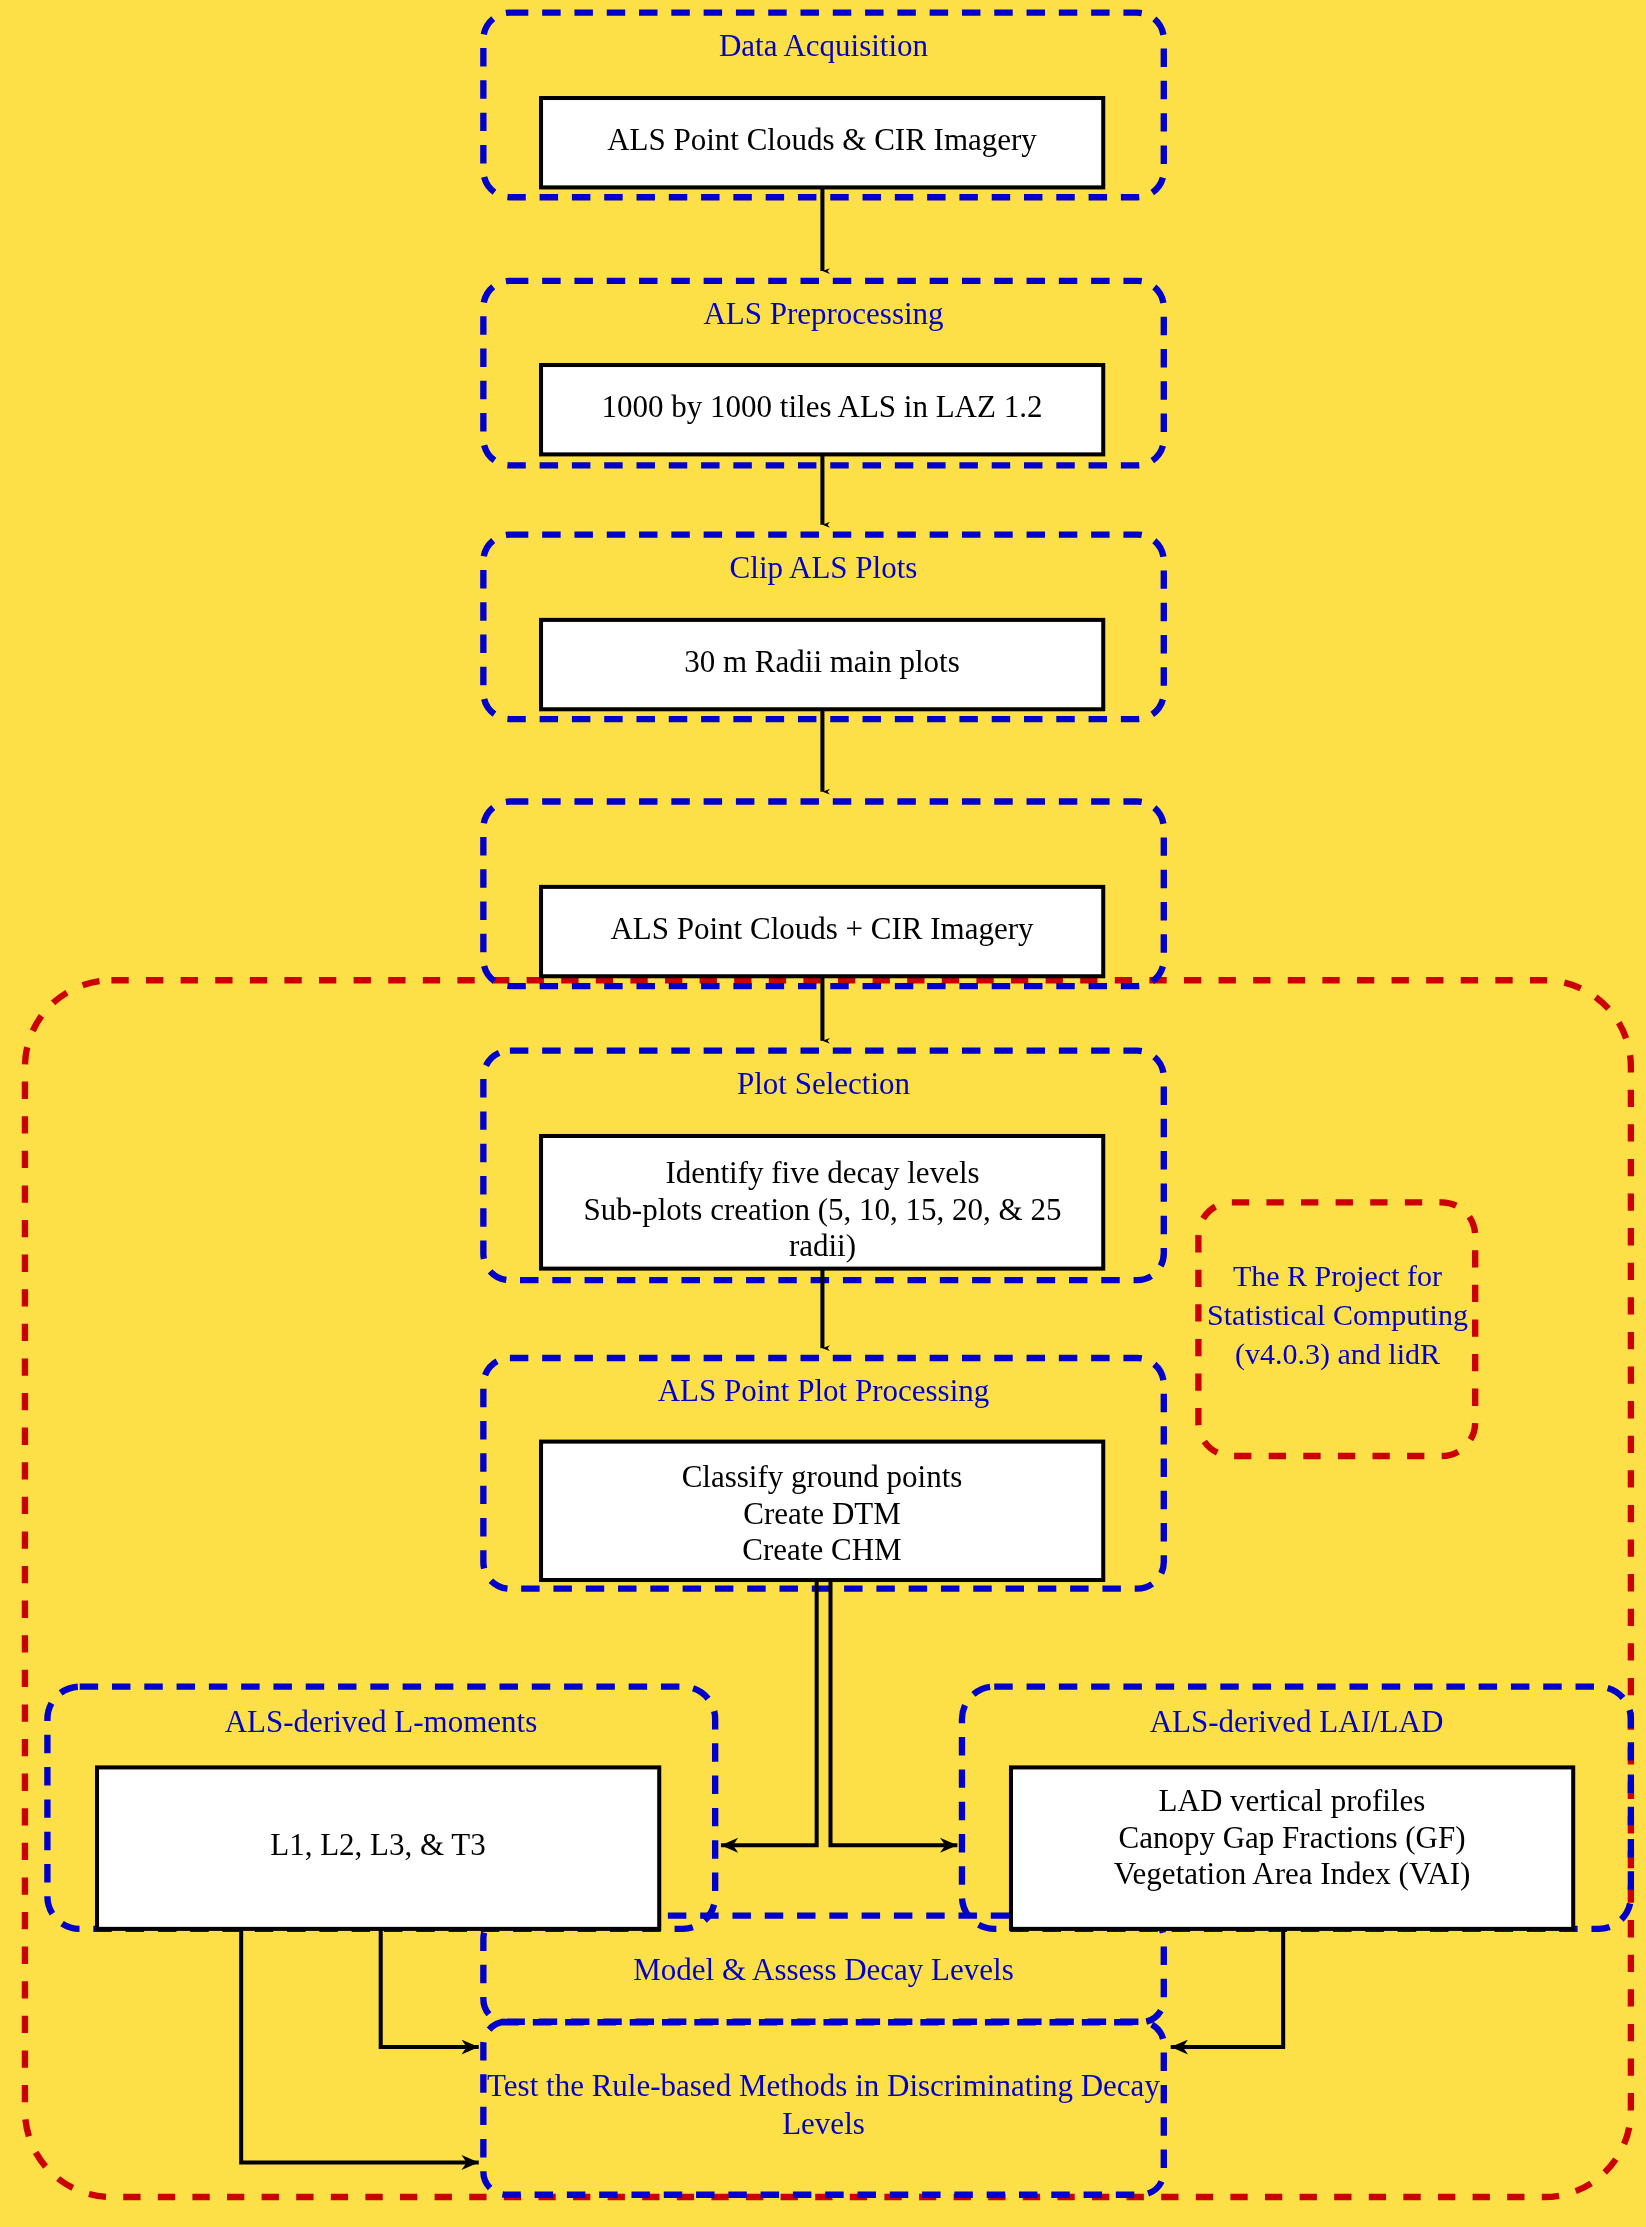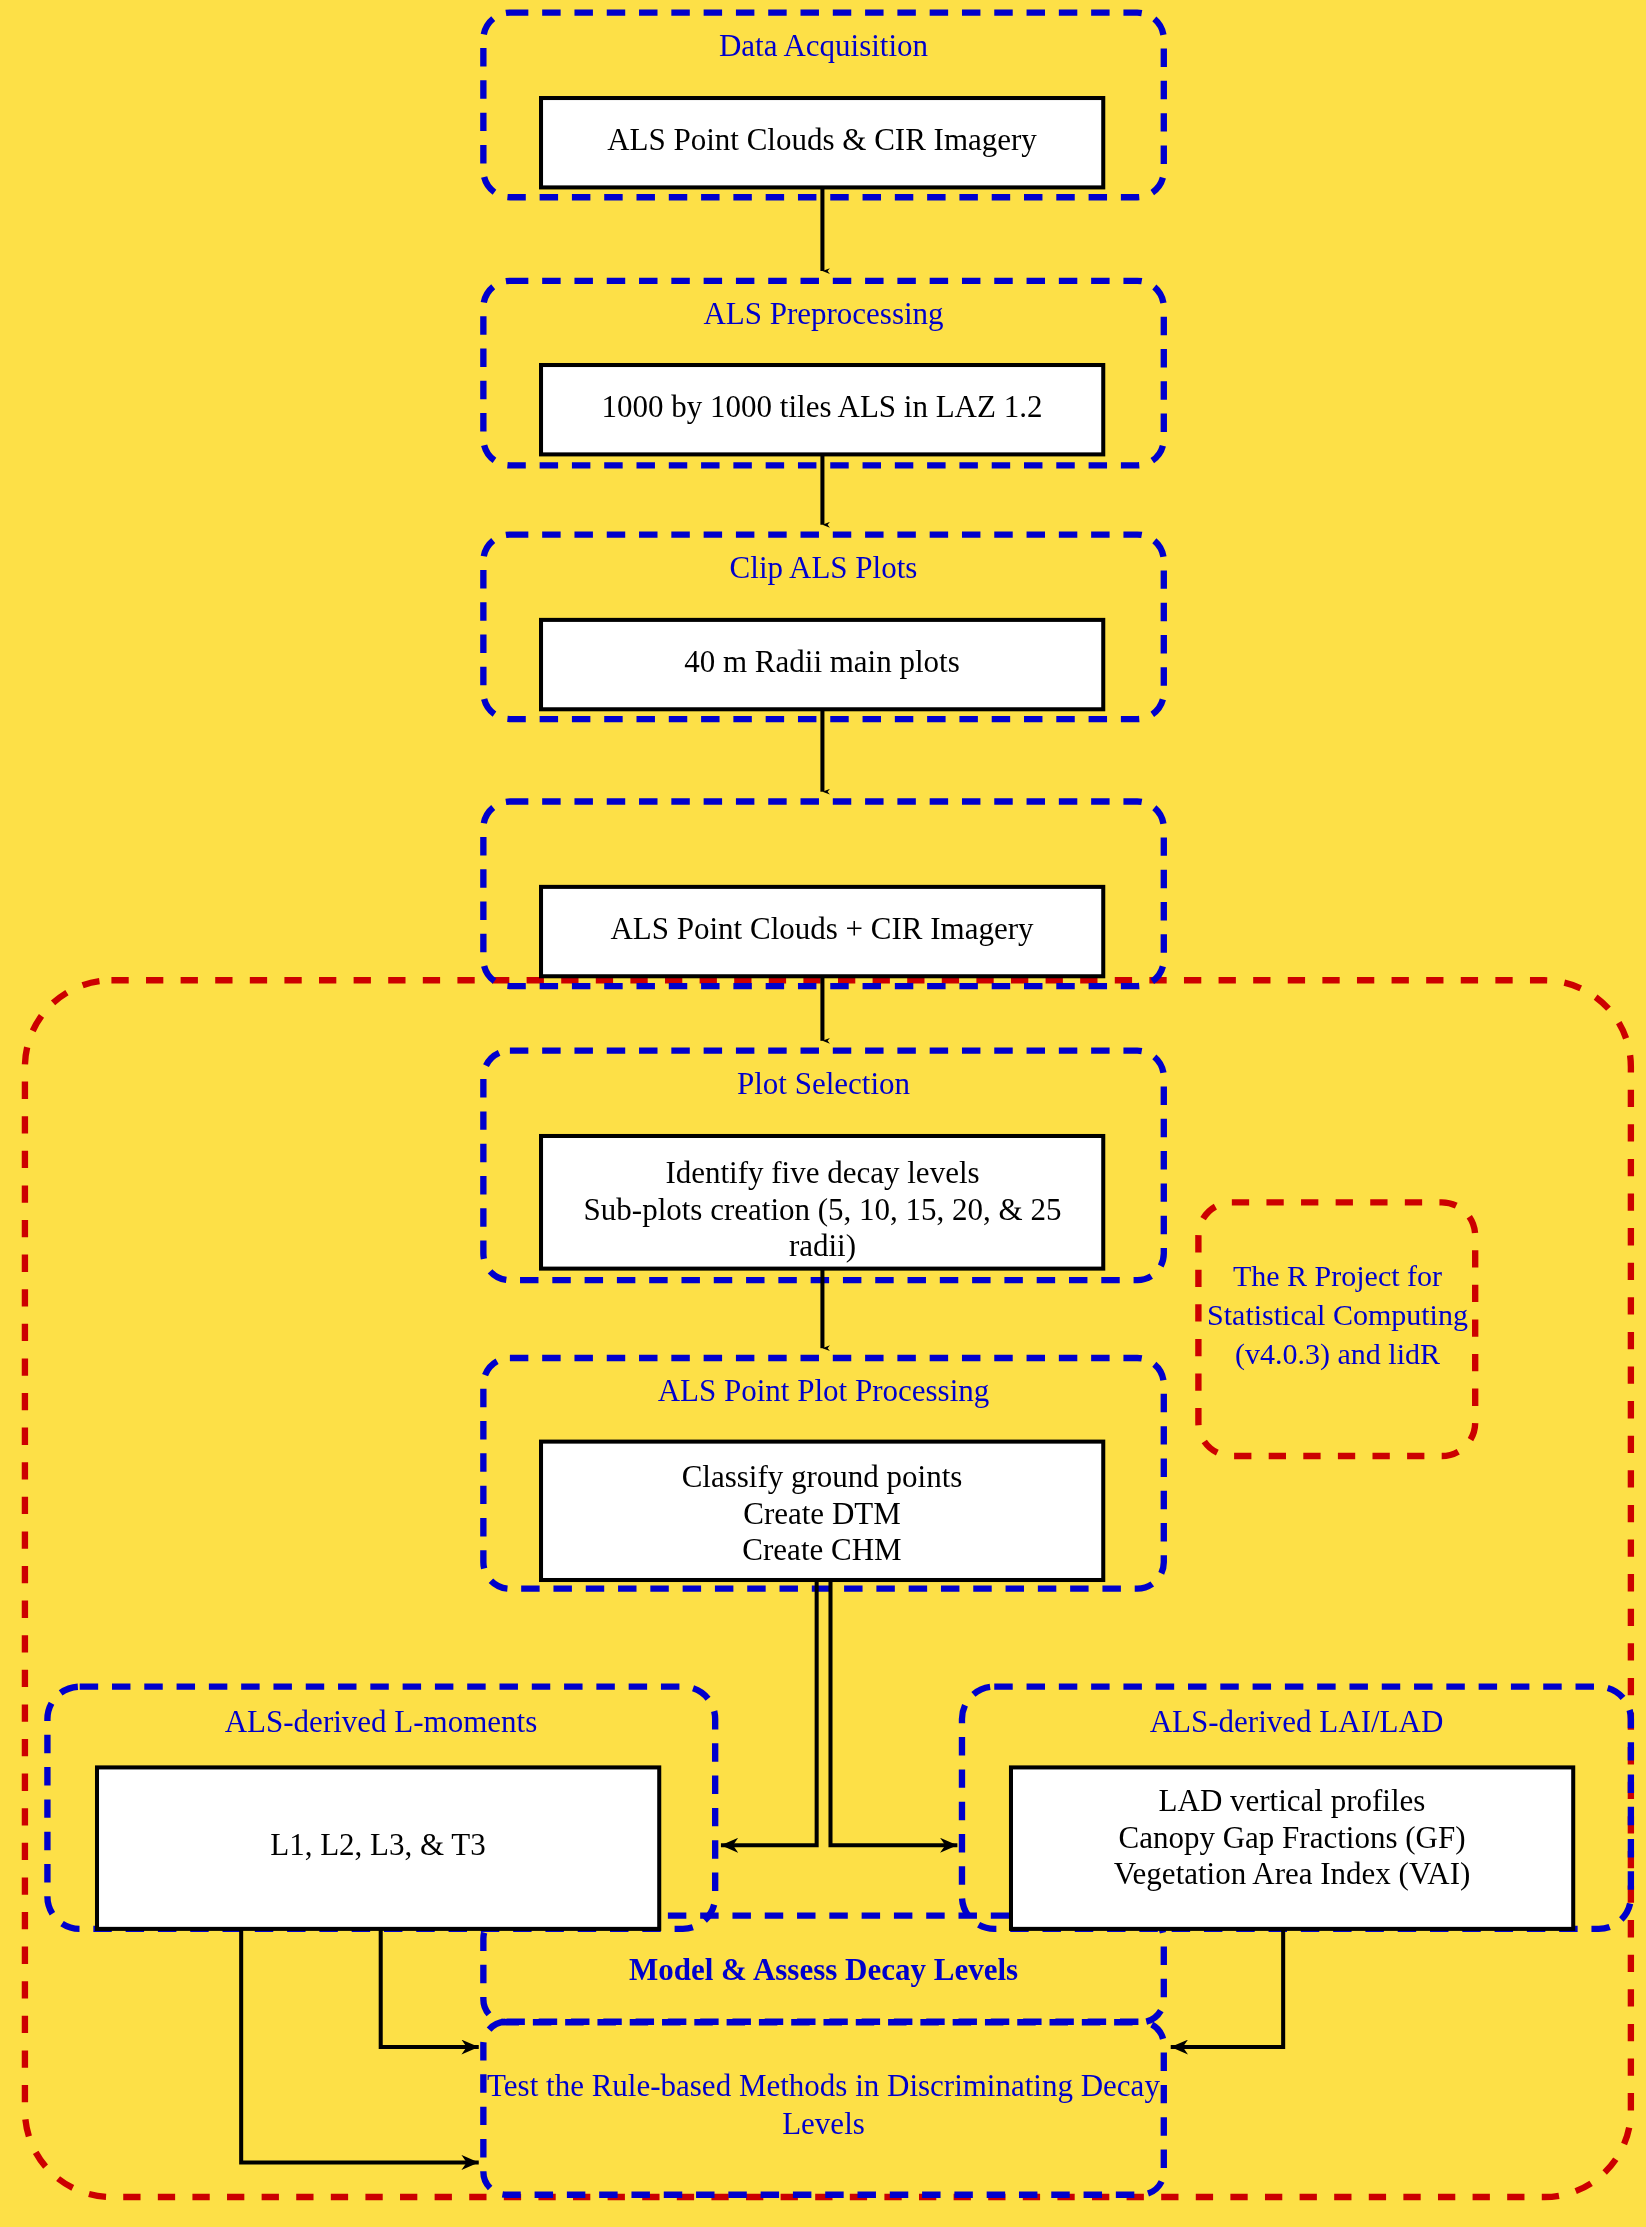--- a/index.html
+++ b/index.html
@@ -104,21 +104,21 @@
     <polyline points="2225,3345 2225,3550 2030,3550" fill="none" stroke="#000000" stroke-width="7" marker-end="url(#arrowHead)"></polyline>
   </svg>
 
   <div class="txt stage-title" style="left:483px; top:28px; width:681px;">Data Acquisition</div>
   <div class="txt stage-body" style="left:541px; top:122px; width:562px;">ALS Point Clouds &amp; CIR Imagery</div>
 
   <div class="txt stage-title" style="left:483px; top:296px; width:681px;">ALS Preprocessing</div>
   <div class="txt stage-body" style="left:541px; top:389px; width:562px;">1000 by 1000 tiles ALS in LAZ 1.2</div>
 
   <div class="txt stage-title" style="left:483px; top:550px; width:681px;">Clip ALS Plots</div>
-  <div class="txt stage-body" style="left:541px; top:644px; width:562px;">40 m Radii main plots</div>
+  <div class="txt stage-body" style="left:541px; top:644px; width:562px;">30 m Radii main plots</div>
 
   <div class="txt stage-body" style="left:541px; top:911px; width:562px;">ALS Point Clouds + CIR Imagery</div>
 
   <div class="txt stage-title" style="left:483px; top:1066px; width:681px;">Plot Selection</div>
   <div class="txt stage-body" style="left:547px; top:1155px; width:551px;">Identify five decay levels
 Sub-plots creation (5, 10, 15, 20, &amp; 25 radii)</div>
 
   <div class="txt stage-title" style="left:483px; top:1373px; width:681px;">ALS Point Plot Processing</div>
   <div class="txt stage-body" style="left:541px; top:1459px; width:562px;">Classify ground points
 Create DTM
@@ -127,18 +127,18 @@
   <div class="txt stage-title" style="left:47px; top:1704px; width:668px;">ALS-derived L-moments</div>
   <div class="txt stage-body" style="left:97px; top:1827px; width:562px;">L1, L2, L3, &amp; T3</div>
 
   <div class="txt stage-title" style="left:962px; top:1704px; width:669px;">ALS-derived LAI/LAD</div>
   <div class="txt stage-body" style="left:1011px; top:1783px; width:562px;">LAD vertical profiles
 Canopy Gap Fractions (GF)
 Vegetation Area Index (VAI)</div>
 
   <div class="txt note-text" style="left:1199px; top:1256px; width:277px;font-family:Liberation Serif, serif;">The R Project for Statistical Computing (v4.0.3) and lidR</div>
 
-  <div class="txt outcome-text" style="left:483px; top:1951px; width:681px;font-weight:bold;">Model &amp; Assess Decay Levels</div>
+  <div class="txt outcome-text" style="left:483px; top:1951px; width:681px;">Model &amp; Assess Decay Levels</div>
 
   <div class="txt outcome-text" style="left:483px; top:2067px; width:681px;">Test the Rule-based Methods in Discriminating Decay Levels</div>
 
 </div>
 
 
 </body></html>

